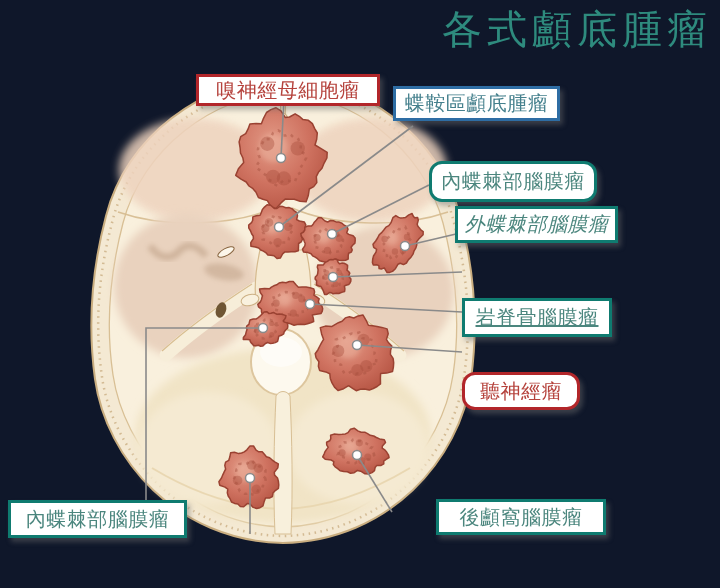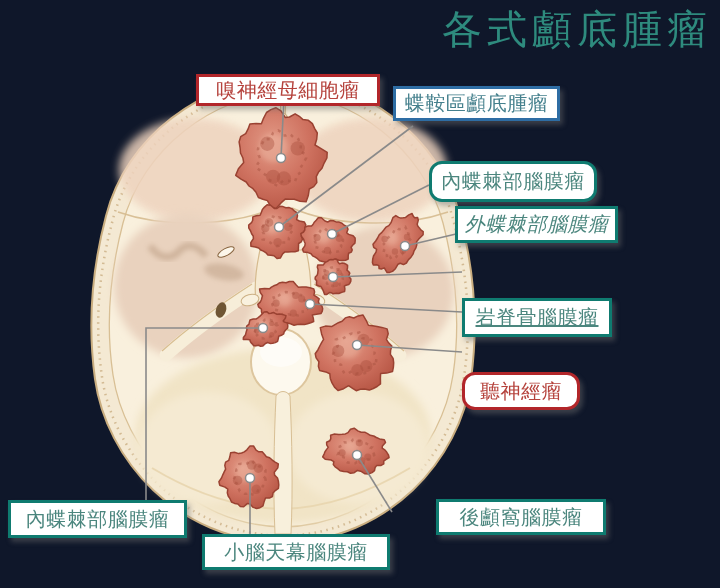--- a/index.html
+++ b/index.html
@@ -220,15 +220,14 @@
 
   <div class="title">各式顱底腫瘤</div>
 
   <div class="label red" style="left:196px;top:46px;width:184px;height:32px;">嗅神經母細胞瘤</div>
   <div class="label blue" style="left:393px;top:86px;width:167px;height:35px;">蝶鞍區顱底腫瘤</div>
   <div class="label teal" style="left:429px;top:161px;width:168px;height:41px;border-radius:13px;">內蝶棘部腦膜瘤</div>
   <div class="label teal" style="left:455px;top:206px;width:163px;height:37px;font-style:italic;">外蝶棘部腦膜瘤</div>
   <div class="label teal" style="left:462px;top:298px;width:150px;height:39px;text-decoration:underline;">岩脊骨腦膜瘤</div>
   <div class="label red" style="left:462px;top:344px;width:118px;height:38px;border-radius:13px;">聽神經瘤</div>
   <div class="label teal" style="left:8px;top:500px;width:179px;height:38px;">內蝶棘部腦膜瘤</div>
-  <div class="label teal" style="left:202px;top:534px;width:188px;height:36px;">小腦天幕腦膜瘤</div>
   <div class="label teal" style="left:398px;top:499px;width:170px;height:36px;margin-left:38px;">後顱窩腦膜瘤</div>
 </div>
 
 </body></html>

